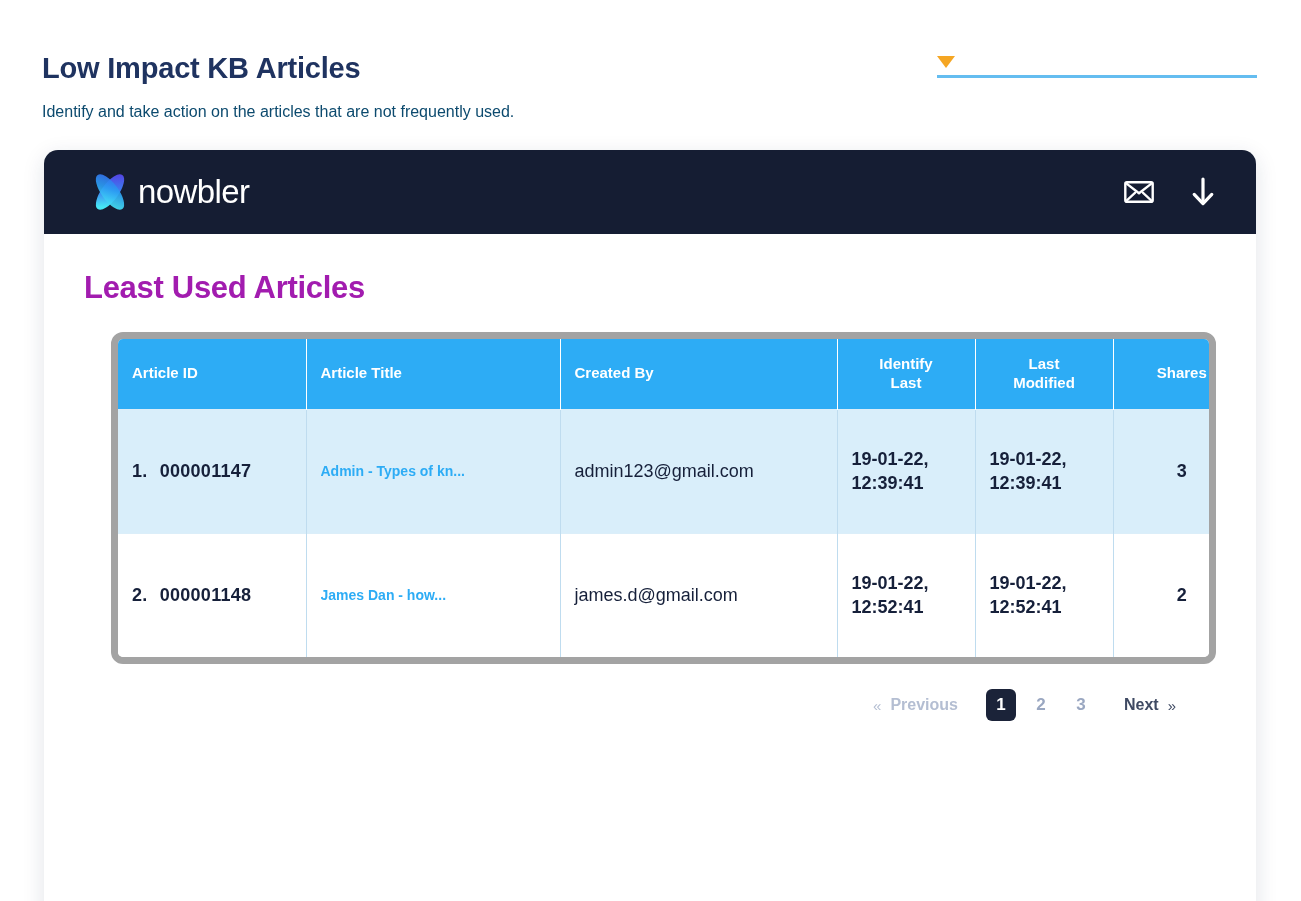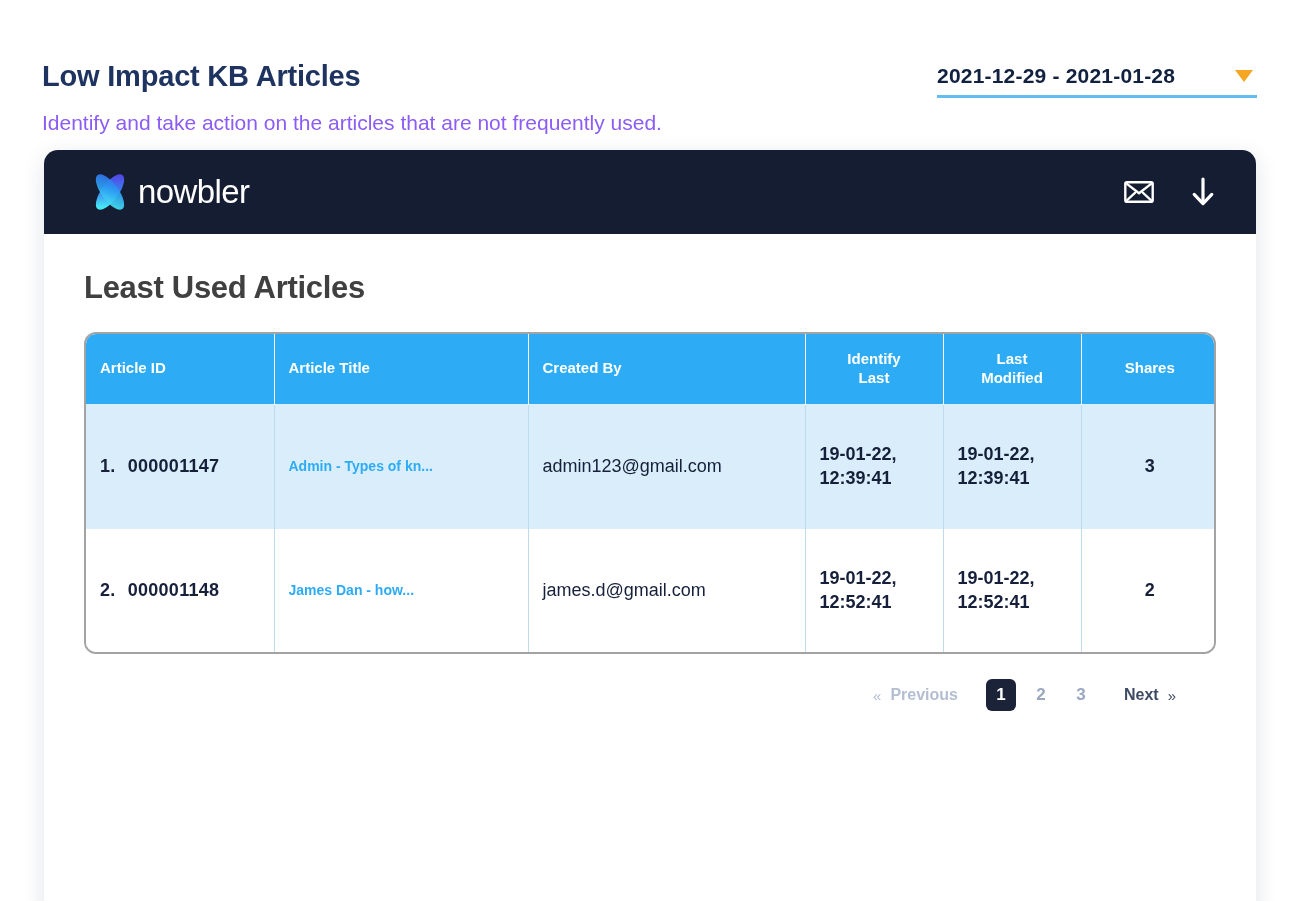--- a/index.html
+++ b/index.html
@@ -15,40 +15,40 @@
   .page {
     position: relative;
     width: 1301px;
     height: 901px;
     background: #ffffff;
   }
 
   
   .topbar {
     position: absolute;
-    left: 0; top: 16px;
+    left: 0; top: 8px;
     width: 1301px;
     height: 140px;
   }
 
   .page-title {
     position: absolute;
     left: 42px; top: 44px;
     font-size: 29px;
     font-weight: bold;
     color: #1f3360;
     letter-spacing: -0.2px;
     white-space: nowrap;
   }
 
   .page-subtitle {
     position: absolute;
     left: 42px; top: 95px;
-    font-size: 21px;
-    color: #8b5cf6;
+    font-size: 16px;
+    color: #0c4a6e;
     white-space: nowrap;
   }
 
   
   .daterange {
     position: absolute;
     right: 44px; top: 42px;
     width: 320px;
   }
   .daterange-label {
@@ -132,29 +132,30 @@
   }
 
   
   .card-body {
     padding: 28px 40px 0 40px;
   }
 
   .section-title {
     font-size: 31px;
     font-weight: bold;
-    color: #404040;
+    color: #a21caf;
     letter-spacing: -0.3px;
     margin: 8px 0 26px 0;
   }
 
   .table-wrap {
-    border: 2px solid #a3a3a3;
+    border: 7px solid #a3a3a3;
     border-radius: 12px;
     overflow: hidden;
+    margin-left: 27px;
   }
 
   table.kb {
     width: 100%;
     border-collapse: collapse;
     table-layout: fixed;
   }
 
   table.kb thead th {
     background: #2dacf5;
@@ -277,21 +278,20 @@
 
 <div class="page">
 
   <div class="topbar">
 
     <div class="page-title">Low Impact KB Articles</div>
     <div class="page-subtitle">Identify and take action on the articles that are not frequently used.</div>
 
     <div class="daterange">
       <div class="daterange-value-row">
-        <span class="daterange-value">2021-12-29  -  2021-01-28</span>
         <span class="caret-down"></span>
       </div>
     </div>
   </div>
 
   <div class="card">
 
     <div class="card-header">
 
       <div class="brand">

